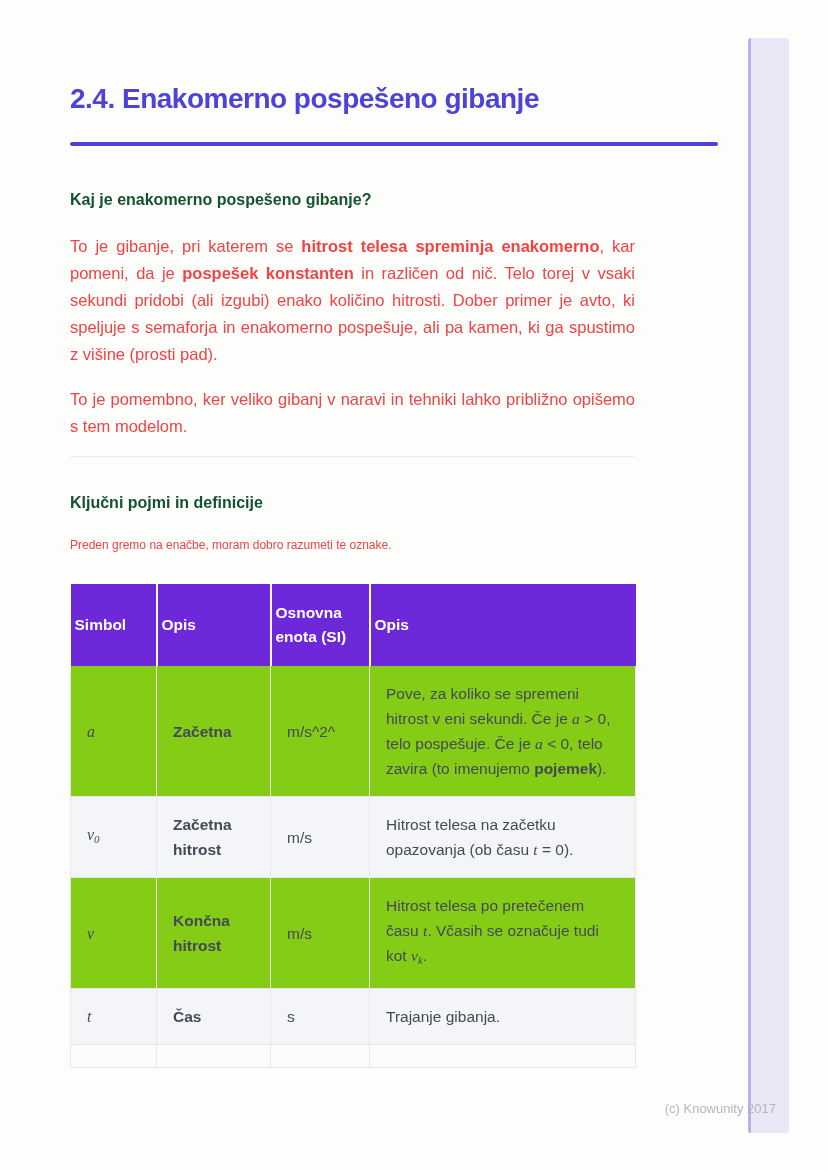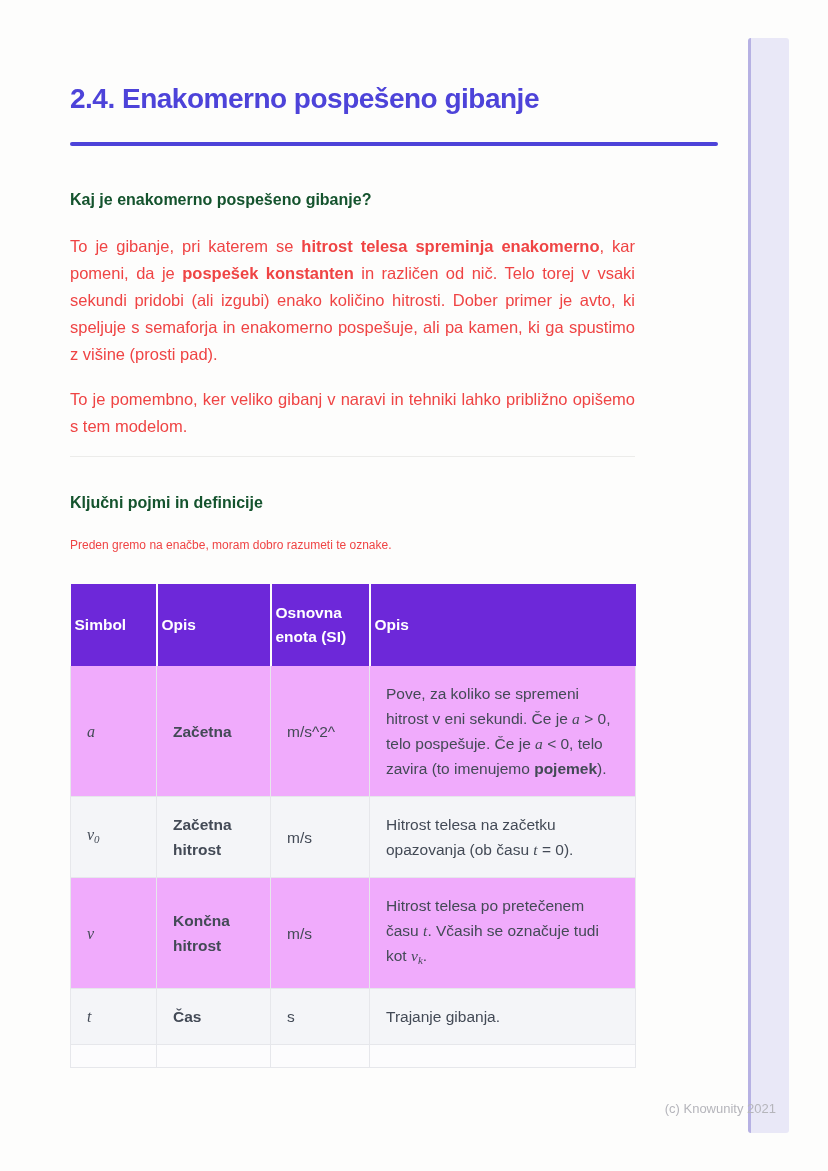--- a/index.html
+++ b/index.html
@@ -70,21 +70,21 @@
     padding: 17px 4px; line-height: 24px; vertical-align: middle;
     border-left: 2px solid #fdfdfc;
   }
   .def-table th:first-child { border-left: none; }
 
   .def-table td {
     padding: 15px 16px; line-height: 25px; vertical-align: middle;
     border: 1px solid #e6e7eb; border-top: none;
     color: #434a56; text-align: left;
   }
-  .def-table tr.row-odd td  { background: #f0abfc; }
+  .def-table tr.row-odd td  { background: #84cc16; }
   .def-table tr.row-even td { background: #f4f5f8; }
   .def-table tr.row-partial td { background: #fcfcfd; height: 22px; padding: 0 16px; }
   .cell-simbol { font-family: "Liberation Serif", serif; font-style: italic; font-size: 16px; }
   .cell-pomen  { font-weight: 700; color: #2c3442; }
 
   .bottom-fade {
     position: absolute; left: 0; top: 1114px; width: 740px; height: 40px;
     background: linear-gradient(to bottom, rgba(253,253,252,0) 0%, #fdfdfc 70%);
     pointer-events: none; z-index: 1;
   }
@@ -170,13 +170,13 @@
         <td></td>
       </tr>
     </tbody>
   </table>
 </div>
 
 <div class="bottom-fade"></div>
 
 <div class="scroll-band"></div>
 
-<div class="footer-note">(c) Knowunity 2021</div>
+<div class="footer-note">(c) Knowunity 2017</div>
 
 </body></html>

